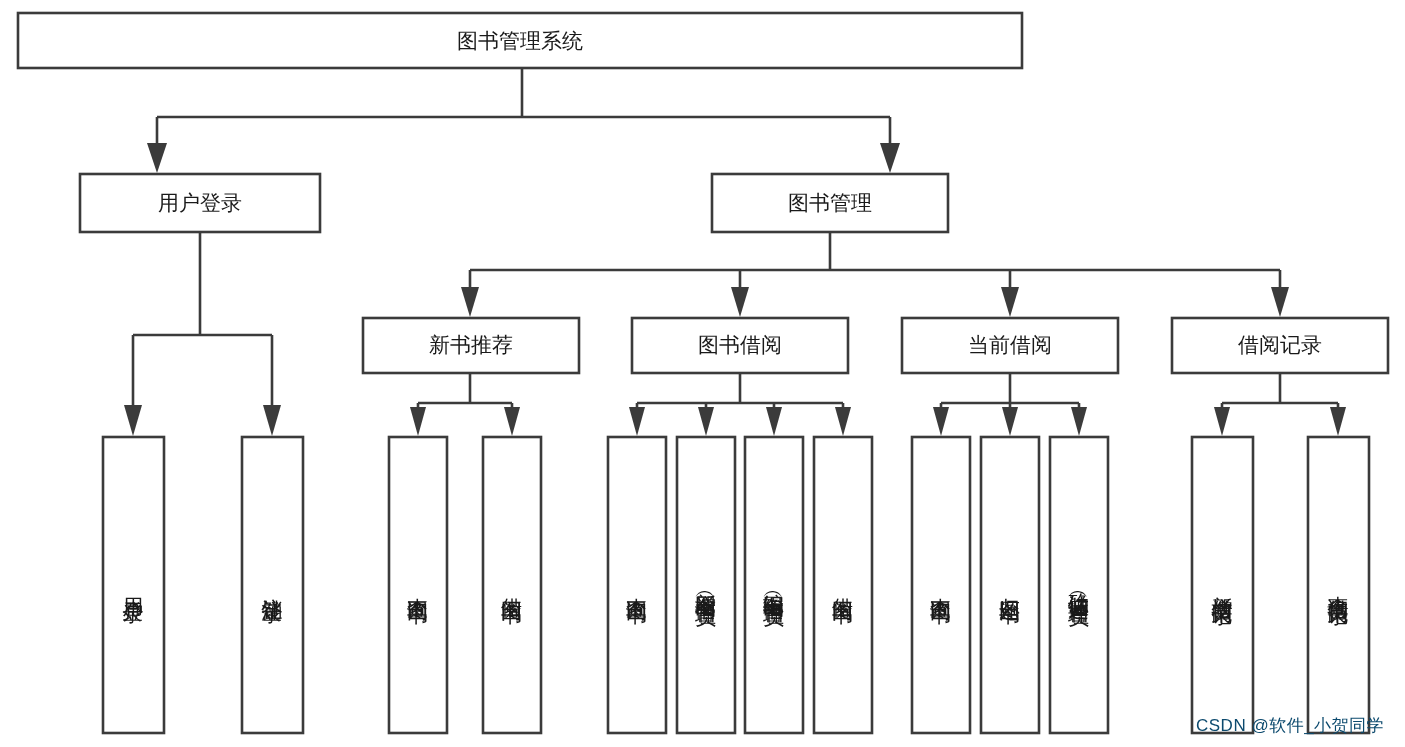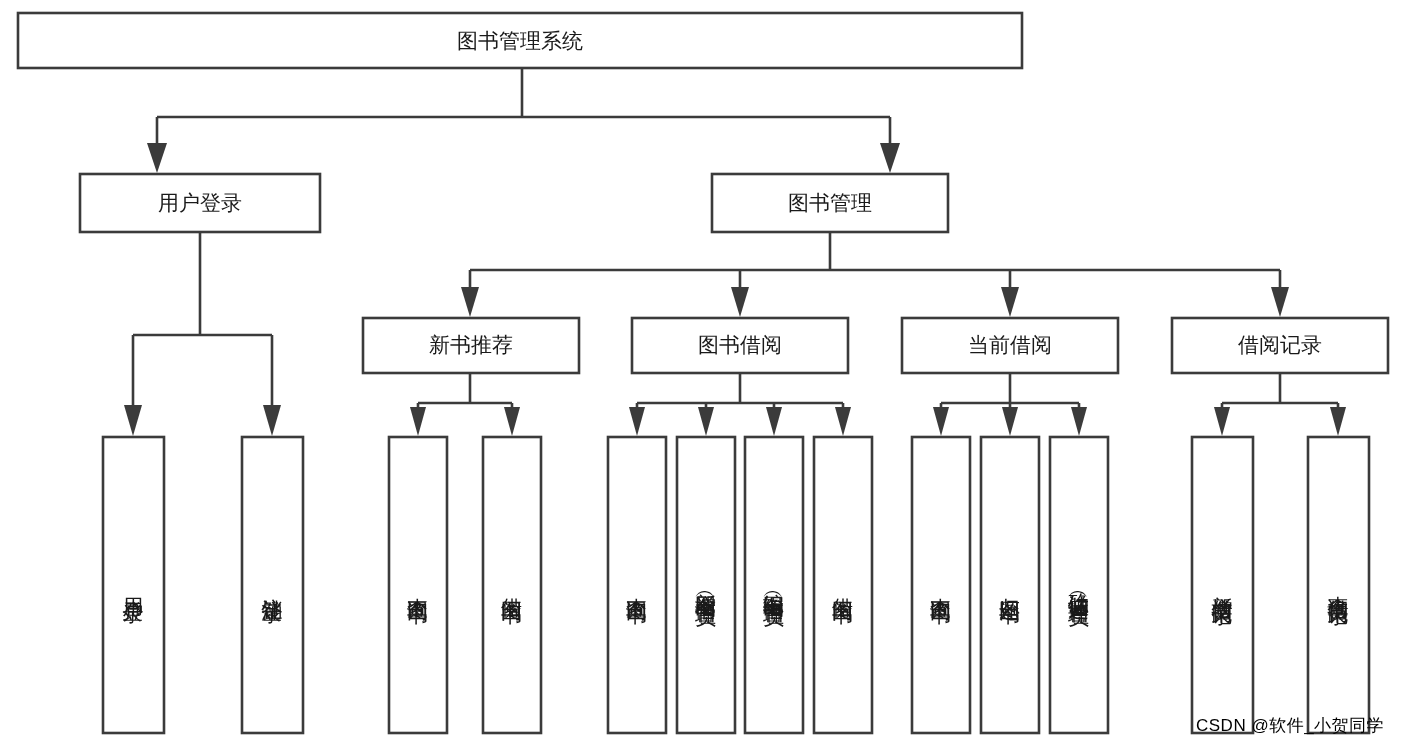--- a/index.html
+++ b/index.html
@@ -63,21 +63,21 @@
     align-items: center;
     justify-content: center;
     text-align: center;
     white-space: nowrap;
     pointer-events: none;
   }
   .watermark {
     position: absolute;
     font-family: "Liberation Sans", "DejaVu Sans", sans-serif;
     font-size: 17px;
-    color: #000000;
+    color: #0c4a6e;
     white-space: nowrap;
     letter-spacing: 0.5px;
   }
 </style>
 </head>
 <body>
 
 <div id="diagram-root">
 
   <svg id="tree-svg" viewBox="0 0 1405 747">

